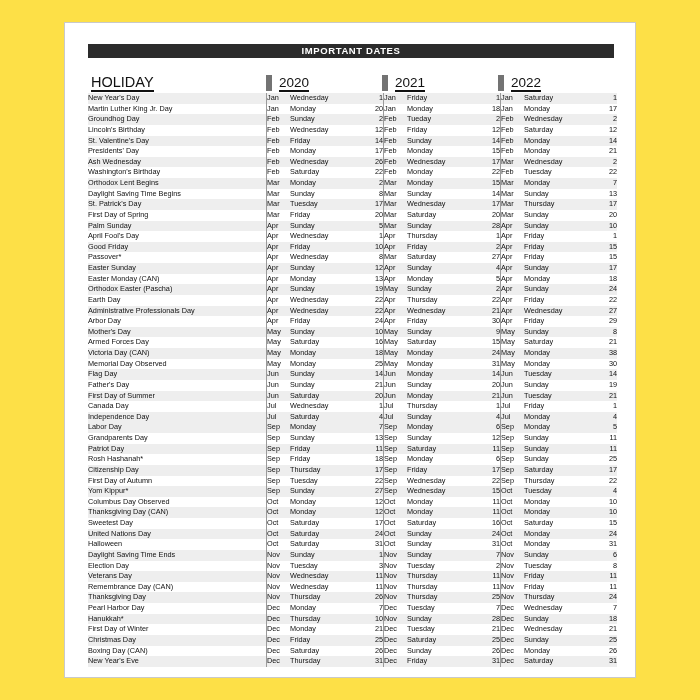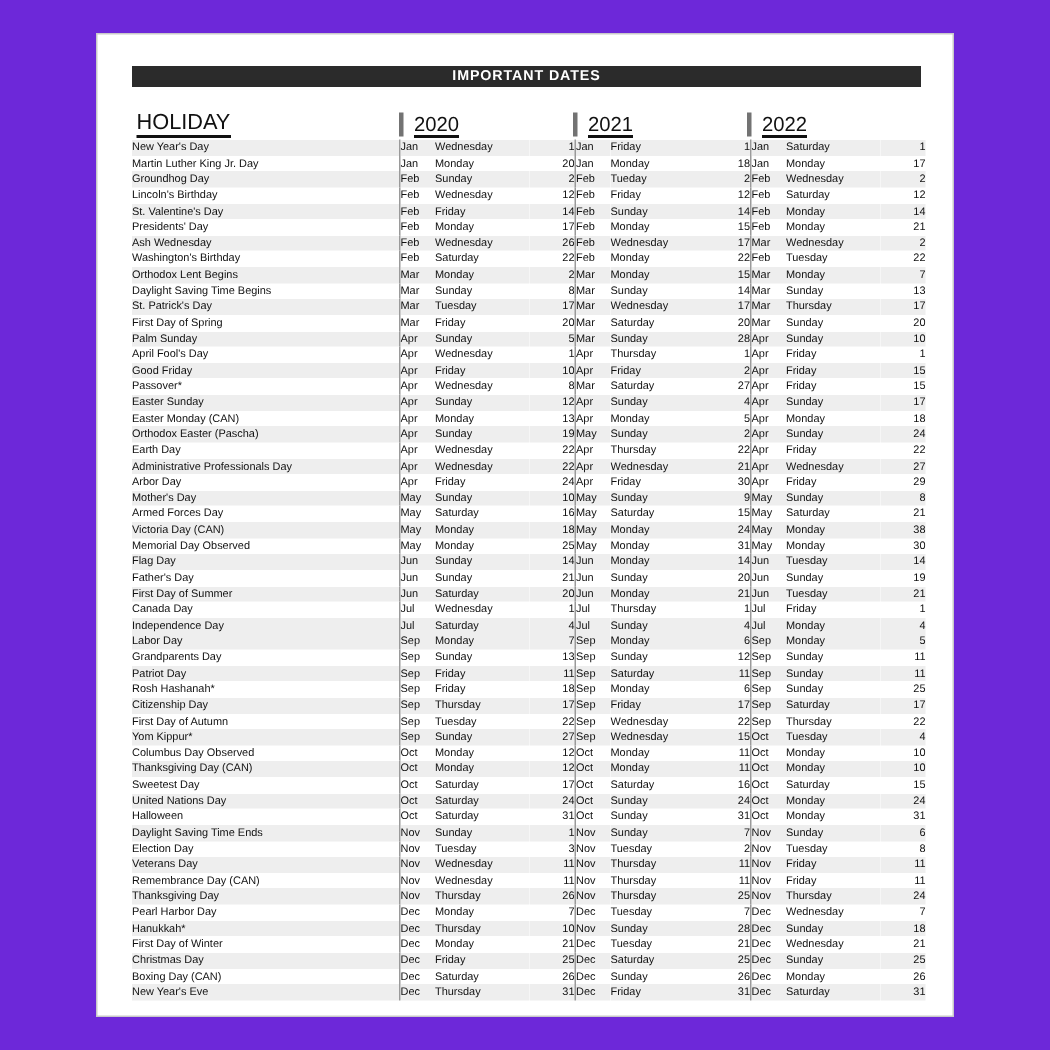--- a/index.html
+++ b/index.html
@@ -11,21 +11,21 @@
     overflow: hidden;
   }
   body {
     font-family: "Liberation Sans", sans-serif;
     -webkit-font-smoothing: antialiased;
   }
   #page {
     position: relative;
     width: 700px;
     height: 700px;
-    background: #6d28d9;
+    background: #fde047;
     box-sizing: border-box;
   }
   
   #sheet {
     position: absolute;
     left: 64px;
     top: 22px;
     width: 572px;
     height: 656px;
     background: #ffffff;
@@ -72,21 +72,21 @@
     padding-left: 3px;
   }
   .hdr-holiday span {
     border-bottom: 2px solid #111;
     padding-bottom: 0px;
   }
   .hdr-year {
     width: 116px;
     font-size: 13.5px;
     padding-left: 7px;
-    border-left: 3px solid #737373;
+    border-left: 6px solid #737373;
   }
   .hdr-year span {
     border-bottom: 2px solid #111;
   }
   
   table.dates {
     border-collapse: collapse;
     width: 100%;
     table-layout: fixed;
     margin-top: 2px;

